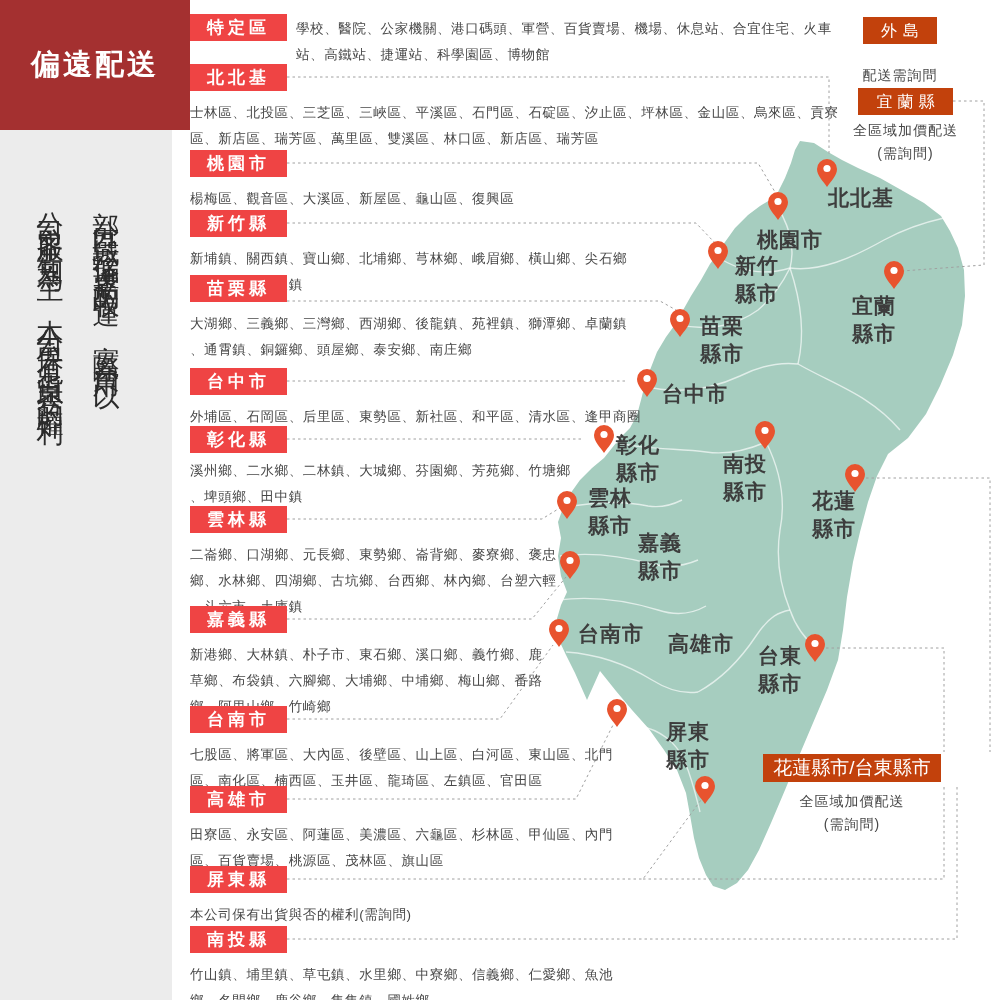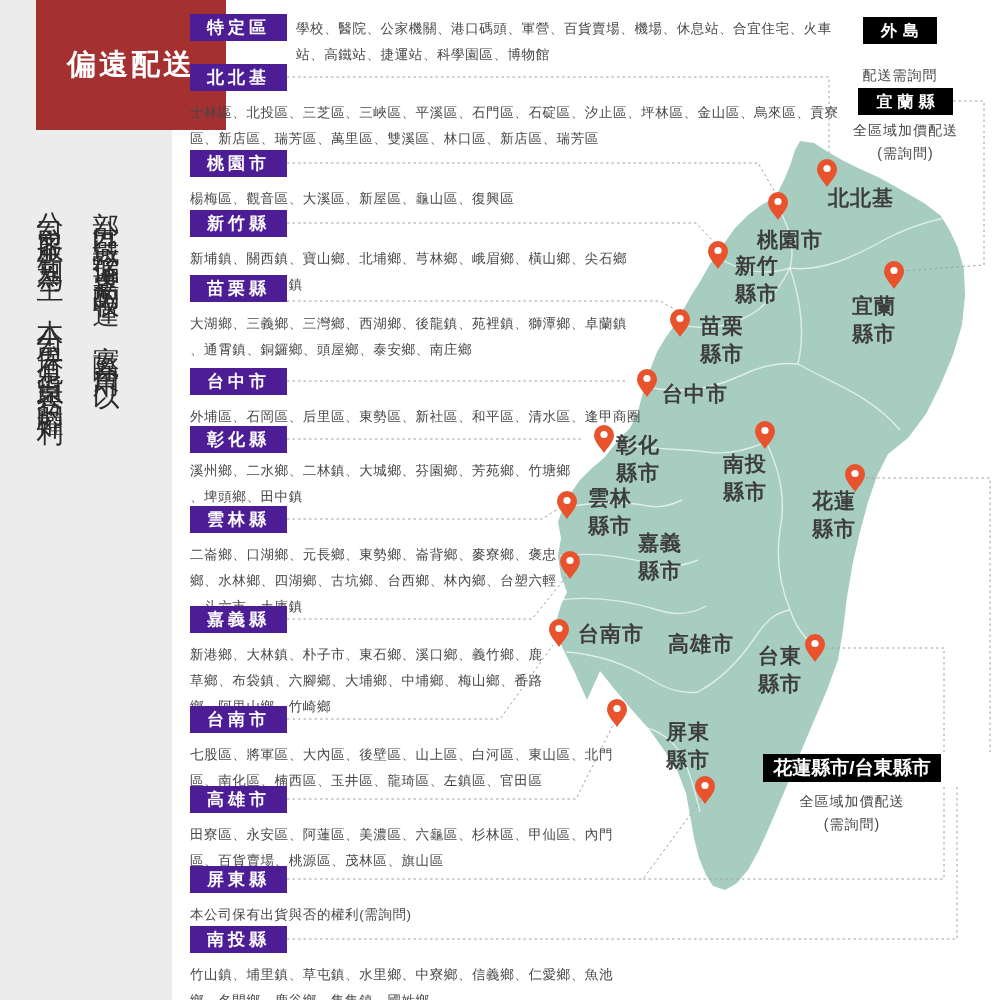--- a/index.html
+++ b/index.html
@@ -6,42 +6,42 @@
   body{
     width:1000px;height:1000px;position:relative;overflow:hidden;
     background:#ffffff;
     font-family:"Liberation Sans","DejaVu Sans",sans-serif;
   }
   
   .left-panel{position:absolute;left:0;top:0;width:172px;height:1000px;background:#ececec;}
   .title-box{
     position:absolute;left:0;top:0;width:190px;height:130px;background:#a43030;
     color:#fff;font-weight:bold;font-size:29px;letter-spacing:3px;
-    display:flex;flex-direction:column;justify-content:center;align-items:center;gap:6px;margin-left:36px;
+    display:flex;flex-direction:column;justify-content:center;align-items:center;gap:6px;
   }
   .v-text{
     position:absolute;writing-mode:vertical-rl;text-orientation:mixed;
     font-size:27px;letter-spacing:9px;color:#2b2b2b;white-space:nowrap;
   }
   .v-col1{left:88px;top:190px;height:660px;}
   .v-col2{left:32px;top:190px;height:810px;}
   
   .section{position:absolute;left:190px;}
   .sec-header{
-    background:#4c1d95;color:#ffffff;font-weight:bold;font-size:17px;
+    background:#ef4444;color:#ffffff;font-weight:bold;font-size:17px;
     width:97px;height:27px;line-height:27px;text-align:center;letter-spacing:4px;
   }
   .sec-content{
     position:absolute;left:0;
     font-size:13.5px;letter-spacing:0.6px;line-height:26px;color:#474747;
     line-break:anywhere;
   }
   
   .note-header{
-    position:absolute;background:#000000;color:#fff;font-weight:bold;
+    position:absolute;background:#c2410c;color:#fff;font-weight:normal;
     text-align:center;
   }
   .note-line{position:absolute;text-align:center;font-size:14px;color:#474747;letter-spacing:1px;}
   
   svg.map{position:absolute;left:0;top:0;pointer-events:none;}
   .map-label{
     position:absolute;font-size:21px;font-weight:bold;color:#3d3d3d;
     letter-spacing:1px;line-height:28px;white-space:pre-line;
   }
 </style>

